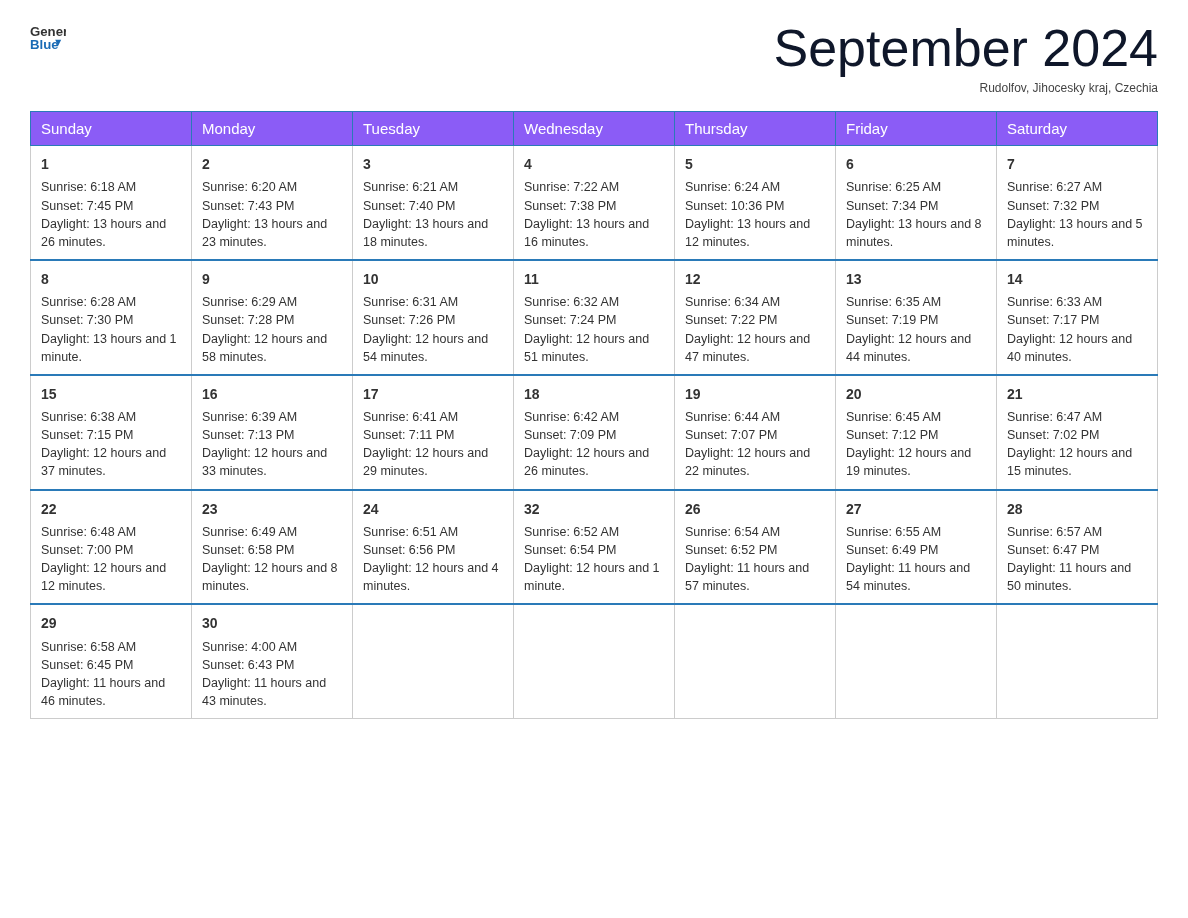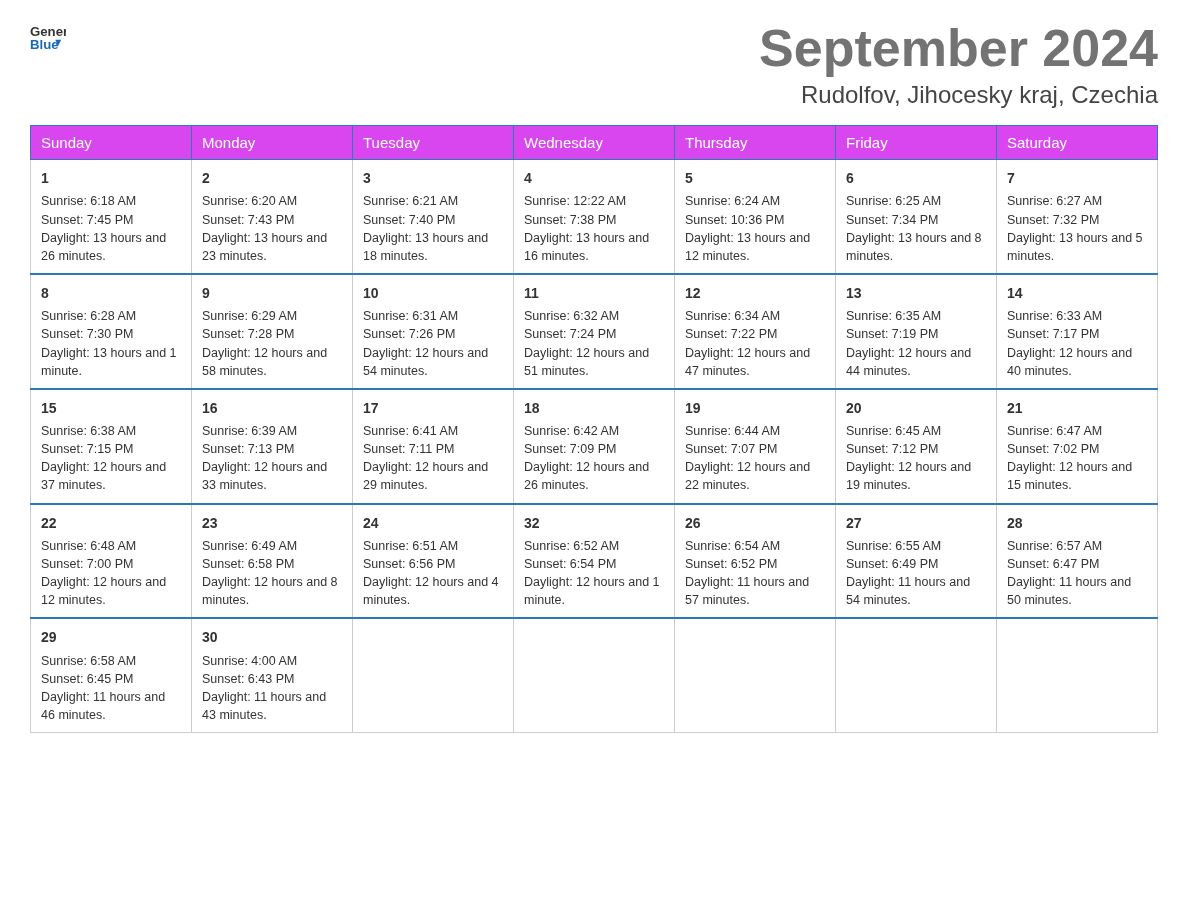--- a/index.html
+++ b/index.html
@@ -23,35 +23,35 @@
     }
     .logo-svg {
       width: 36px;
       height: 36px;
     }
     .title-area {
       text-align: right;
     }
     .month-title {
       font-size: 52px;
-      font-weight: bold;
-      color: #737373;
+      font-weight: normal;
+      color: #0f172a;
       line-height: 1.1;
     }
     .location-title {
-      font-size: 24px;
+      font-size: 12px;
       color: #444;
       margin-top: 4px;
     }
     table {
       width: 100%;
       border-collapse: collapse;
     }
     th {
-      background-color: #d946ef;
+      background-color: #8b5cf6;
       color: #fff;
       padding: 8px 10px;
       text-align: left;
       font-size: 15px;
       font-weight: normal;
       border: 1px solid #2a7ab8;
     }
     td {
       vertical-align: top;
       padding: 8px 10px;
@@ -114,21 +114,21 @@
           <div>Daylight: 13 hours and 23 minutes.</div>
         </td>
         <td>
           <div class="day-number">3</div>
           <div>Sunrise: 6:21 AM</div>
           <div>Sunset: 7:40 PM</div>
           <div>Daylight: 13 hours and 18 minutes.</div>
         </td>
         <td>
           <div class="day-number">4</div>
-          <div>Sunrise: 12:22 AM</div>
+          <div>Sunrise: 7:22 AM</div>
           <div>Sunset: 7:38 PM</div>
           <div>Daylight: 13 hours and 16 minutes.</div>
         </td>
         <td>
           <div class="day-number">5</div>
           <div>Sunrise: 6:24 AM</div>
           <div>Sunset: 10:36 PM</div>
           <div>Daylight: 13 hours and 12 minutes.</div>
         </td>
         <td>

